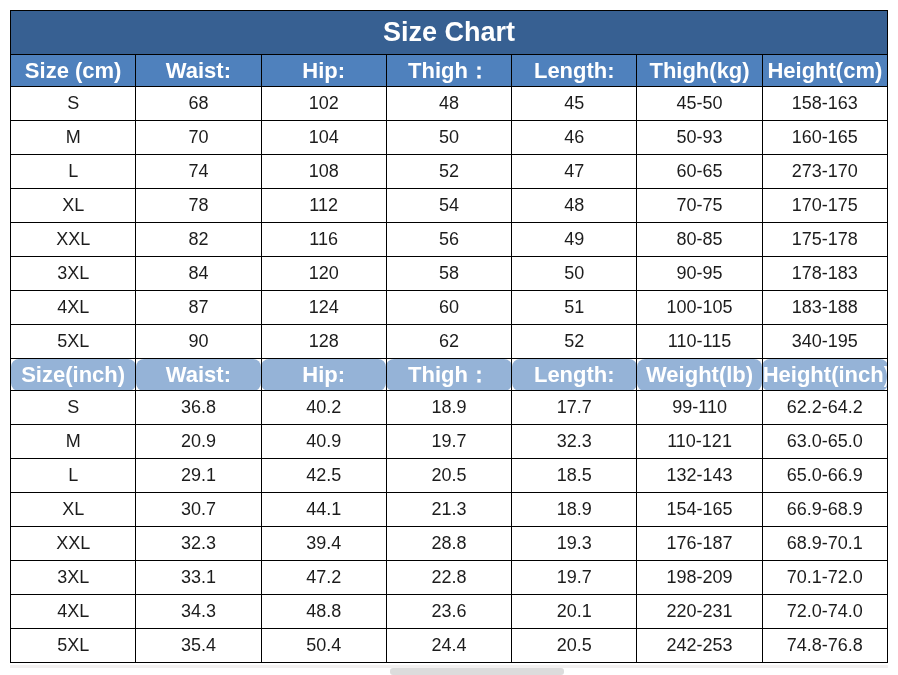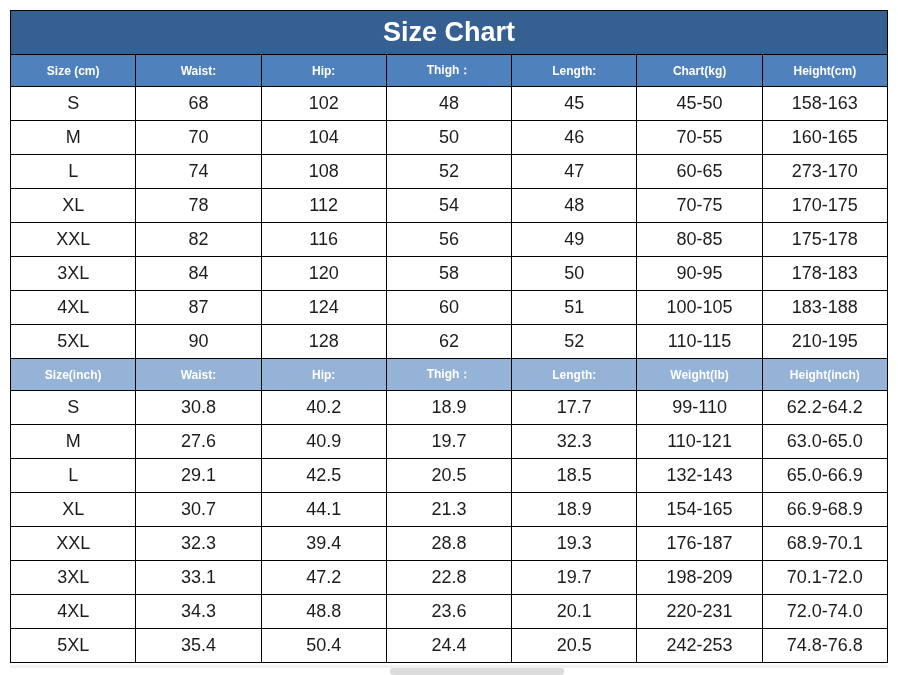--- a/index.html
+++ b/index.html
@@ -43,25 +43,25 @@
     background: var(--title-bg);
     color: var(--header-text);
     font-weight: bold;
     font-size: 27px;
     height: 43px;
     border: 2px solid var(--grid);
   }
   tr.header-row th {
     color: var(--header-text);
     font-weight: bold;
-    font-size: 12px;
+    font-size: 22px;
     height: 31px;
   }
   tr.header-row.cm th { background: var(--header-cm-bg); }
-  tr.header-row.inch th { background: var(--header-inch-bg); }
+  tr.header-row.inch th { background: var(--header-inch-bg); border-radius: 8px; }
   tbody td {
     background: #ffffff;
     color: var(--body-text);
     font-size: 18px;
     height: 33px;
   }
   .table-shadow {
     position: absolute;
     left: 10px;
     top: 665px;
@@ -89,39 +89,39 @@
         <td class="title-cell" colspan="7">Size Chart</td>
       </tr>
     </tbody>
     <tbody id="cm-section">
         <tr class="header-row cm">
           <th>Size (cm)</th>
           <th>Waist:</th>
           <th>Hip:</th>
           <th>Thigh：</th>
           <th>Length:</th>
-          <th>Chart(kg)</th>
+          <th>Thigh(kg)</th>
           <th>Height(cm)</th>
         </tr>
         <tr>
           <td>S</td>
           <td>68</td>
           <td>102</td>
           <td>48</td>
           <td>45</td>
           <td>45-50</td>
           <td>158-163</td>
         </tr>
         <tr>
           <td>M</td>
           <td>70</td>
           <td>104</td>
           <td>50</td>
           <td>46</td>
-          <td>70-55</td>
+          <td>50-93</td>
           <td>160-165</td>
         </tr>
         <tr>
           <td>L</td>
           <td>74</td>
           <td>108</td>
           <td>52</td>
           <td>47</td>
           <td>60-65</td>
           <td>273-170</td>
@@ -162,45 +162,45 @@
           <td>100-105</td>
           <td>183-188</td>
         </tr>
         <tr>
           <td>5XL</td>
           <td>90</td>
           <td>128</td>
           <td>62</td>
           <td>52</td>
           <td>110-115</td>
-          <td>210-195</td>
+          <td>340-195</td>
         </tr>
       </tbody>
     <tbody id="inch-section">
         <tr class="header-row inch">
           <th>Size(inch)</th>
           <th>Waist:</th>
           <th>Hip:</th>
           <th>Thigh：</th>
           <th>Length:</th>
           <th>Weight(lb)</th>
           <th>Height(inch)</th>
         </tr>
         <tr>
           <td>S</td>
-          <td>30.8</td>
+          <td>36.8</td>
           <td>40.2</td>
           <td>18.9</td>
           <td>17.7</td>
           <td>99-110</td>
           <td>62.2-64.2</td>
         </tr>
         <tr>
           <td>M</td>
-          <td>27.6</td>
+          <td>20.9</td>
           <td>40.9</td>
           <td>19.7</td>
           <td>32.3</td>
           <td>110-121</td>
           <td>63.0-65.0</td>
         </tr>
         <tr>
           <td>L</td>
           <td>29.1</td>
           <td>42.5</td>

